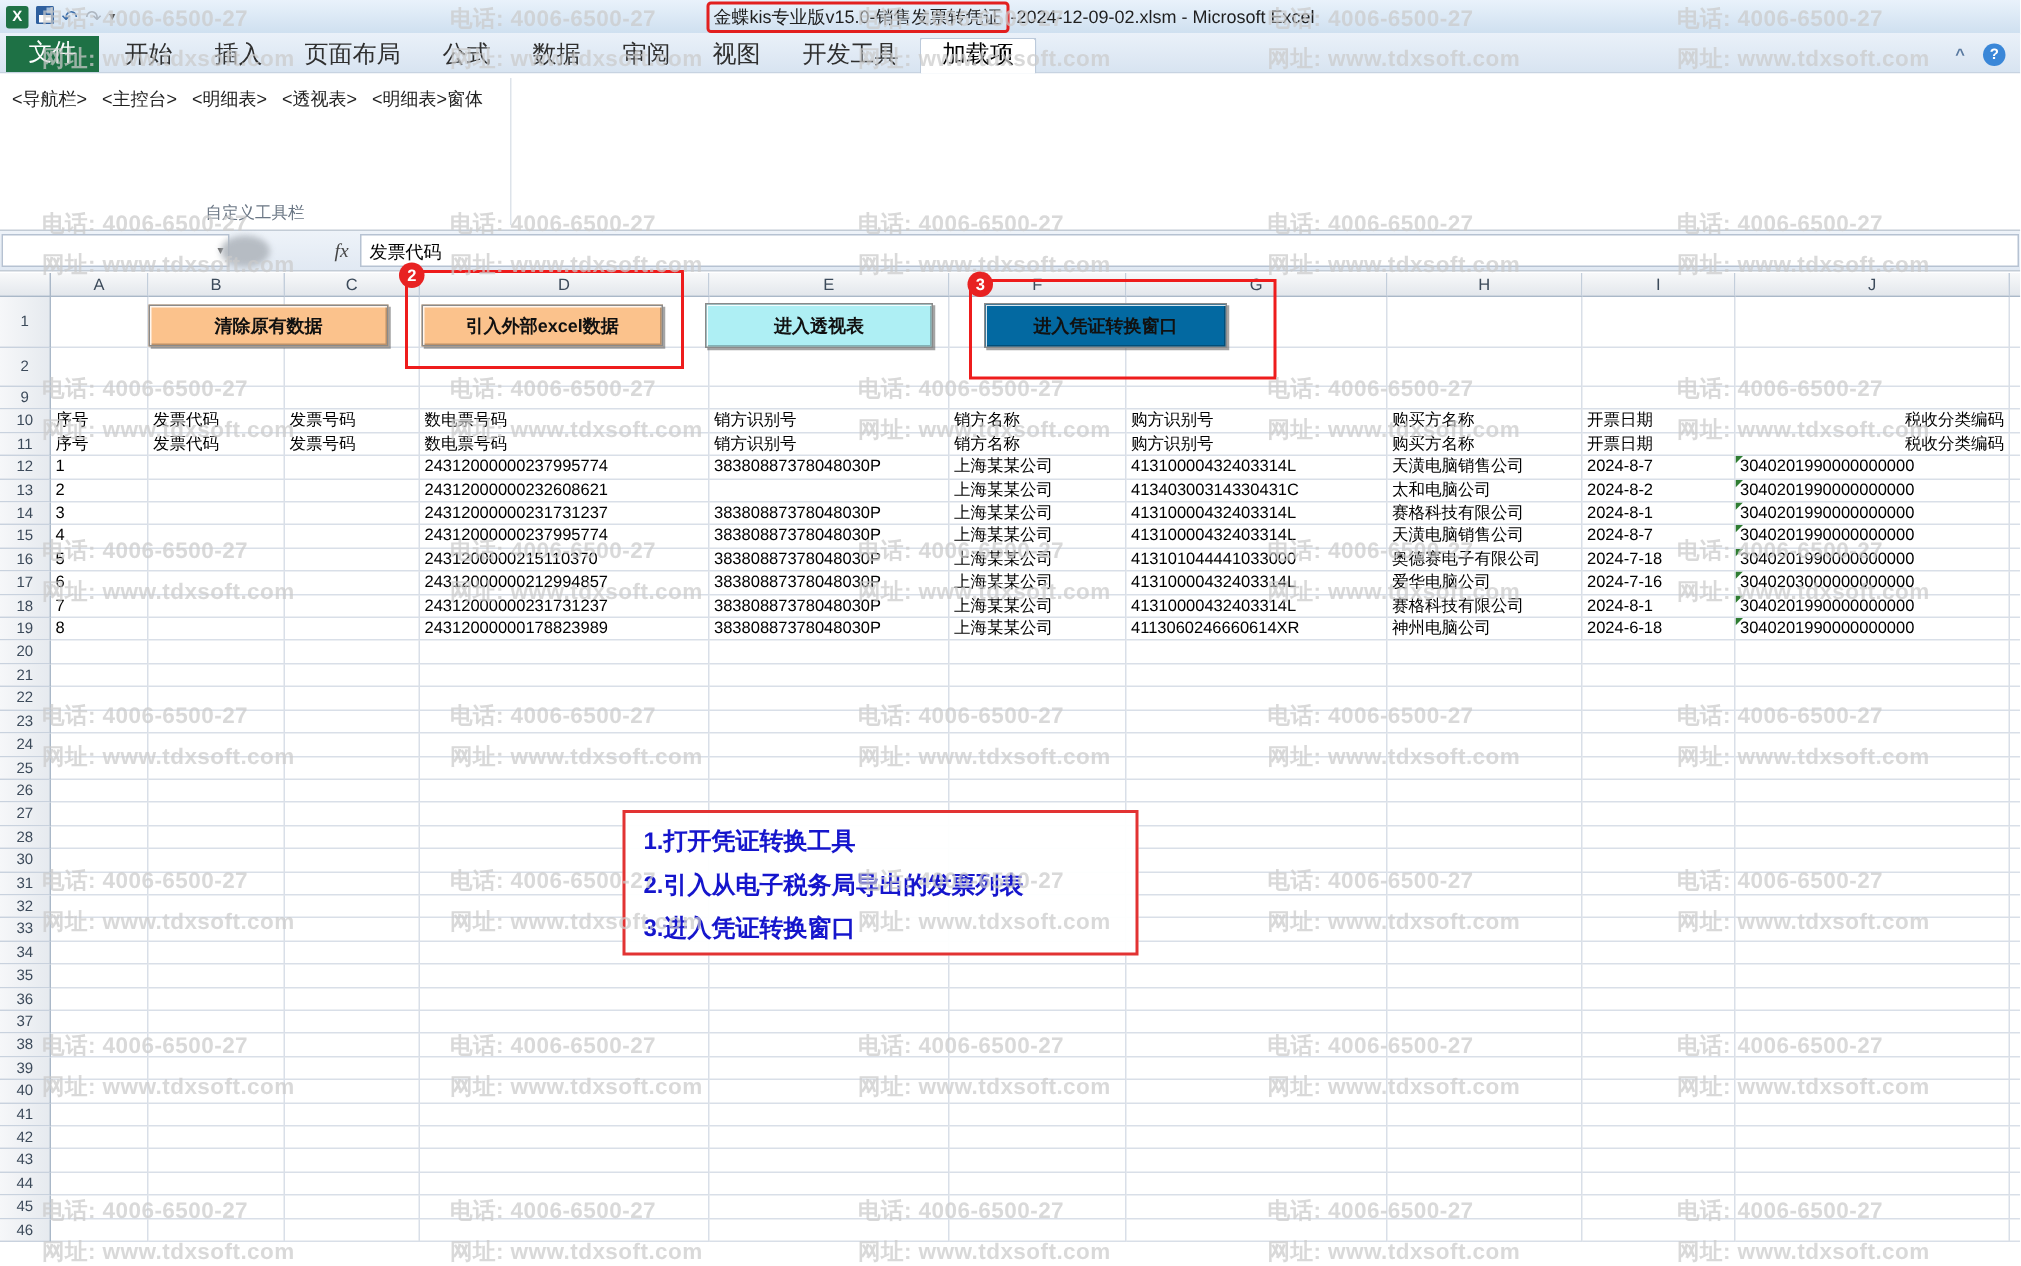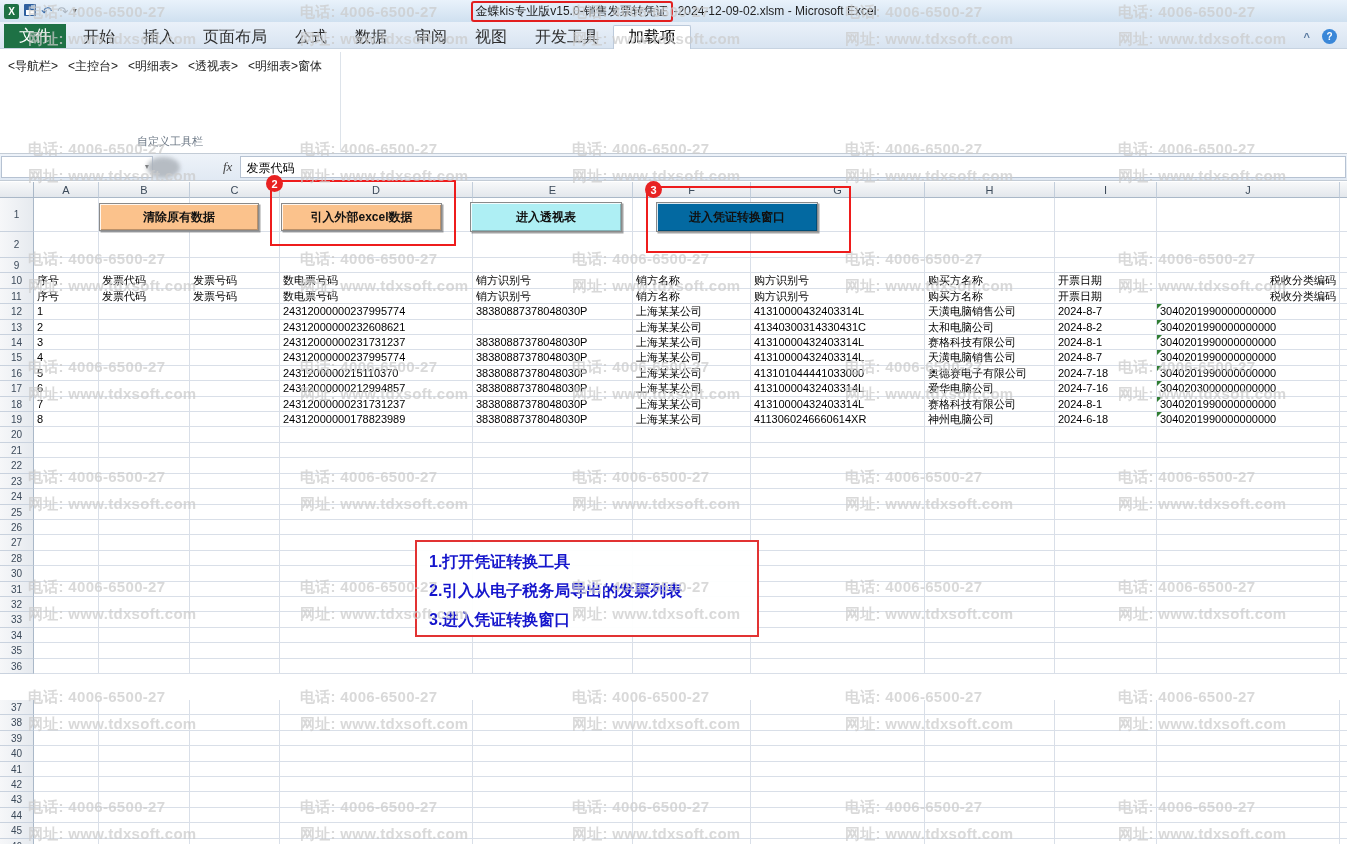--- a/index.html
+++ b/index.html
@@ -585,21 +585,21 @@
           <div class="cell" style="width: 90px; line-height: 15.42px;"></div>
           <div class="cell" style="width: 193px; line-height: 15.42px;"></div>
           <div class="cell" style="width: 160px; line-height: 15.42px;"></div>
           <div class="cell" style="width: 118px; line-height: 15.42px;"></div>
           <div class="cell" style="width: 174px; line-height: 15.42px;"></div>
           <div class="cell" style="width: 130px; line-height: 15.42px;"></div>
           <div class="cell" style="width: 102px; line-height: 15.42px;"></div>
           <div class="cell" style="width: 183px; line-height: 15.42px;"></div>
           <div class="cell filler"></div>
         </div>
-        <div class="grow" style="height: 15.42px; margin-top: 26px;">
+        <div class="grow" style="height: 15.42px;">
           <div class="rowh" style="line-height: 15.42px;">37</div>
           <div class="cell" style="width: 65px; line-height: 15.42px;"></div>
           <div class="cell" style="width: 91px; line-height: 15.42px;"></div>
           <div class="cell" style="width: 90px; line-height: 15.42px;"></div>
           <div class="cell" style="width: 193px; line-height: 15.42px;"></div>
           <div class="cell" style="width: 160px; line-height: 15.42px;"></div>
           <div class="cell" style="width: 118px; line-height: 15.42px;"></div>
           <div class="cell" style="width: 174px; line-height: 15.42px;"></div>
           <div class="cell" style="width: 130px; line-height: 15.42px;"></div>
           <div class="cell" style="width: 102px; line-height: 15.42px;"></div>

